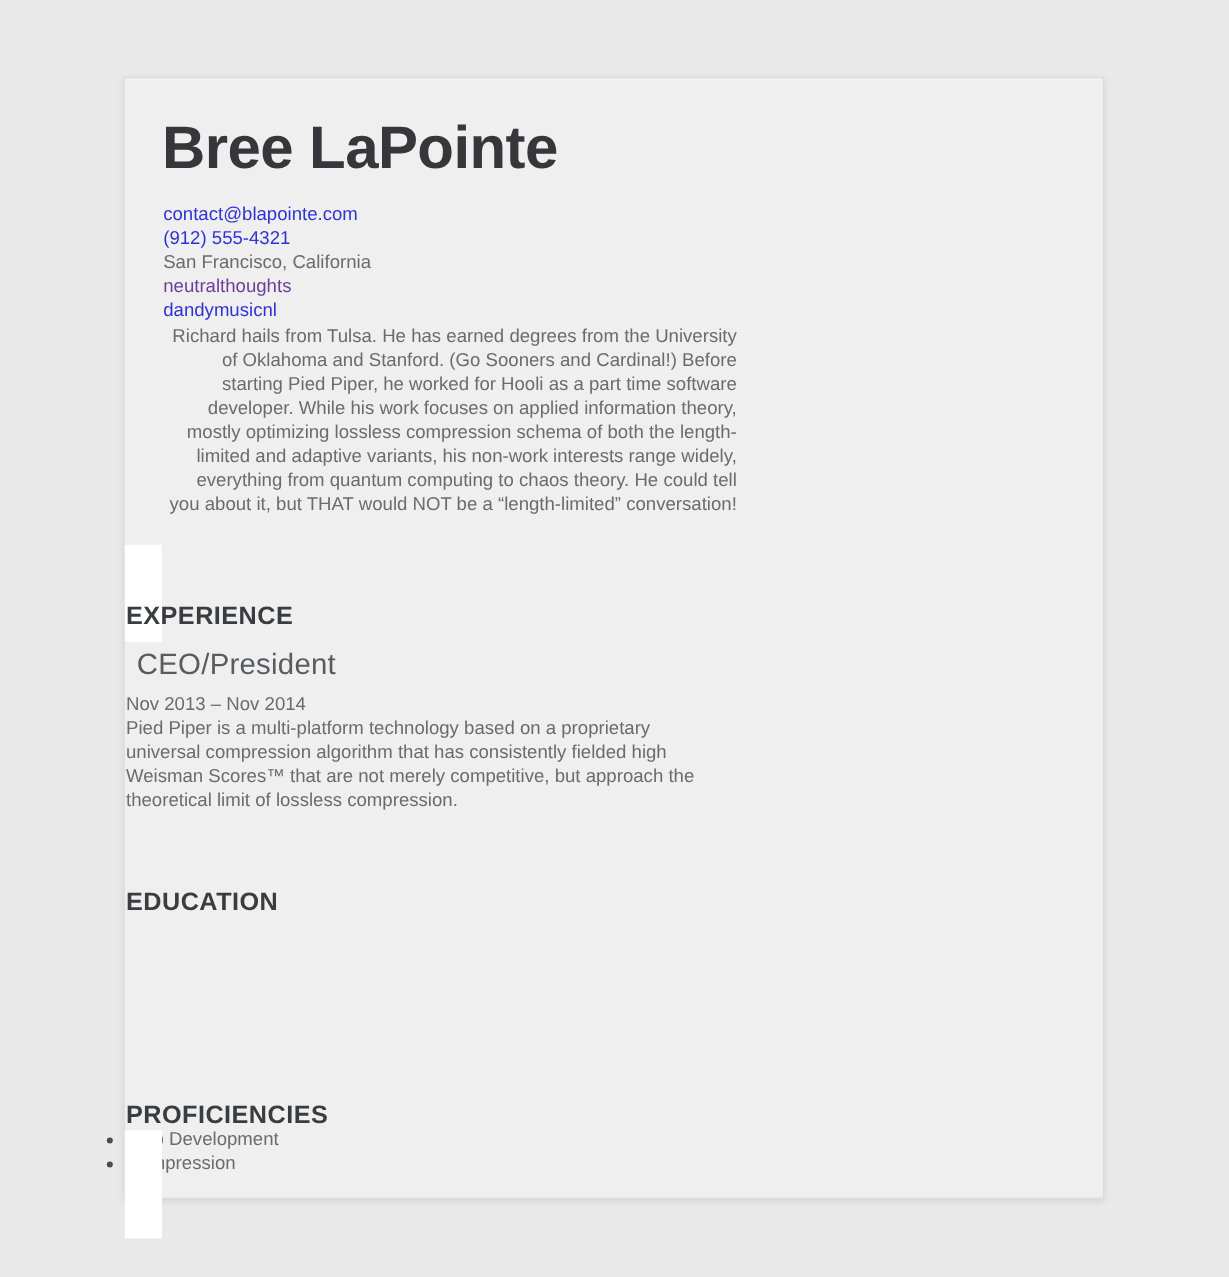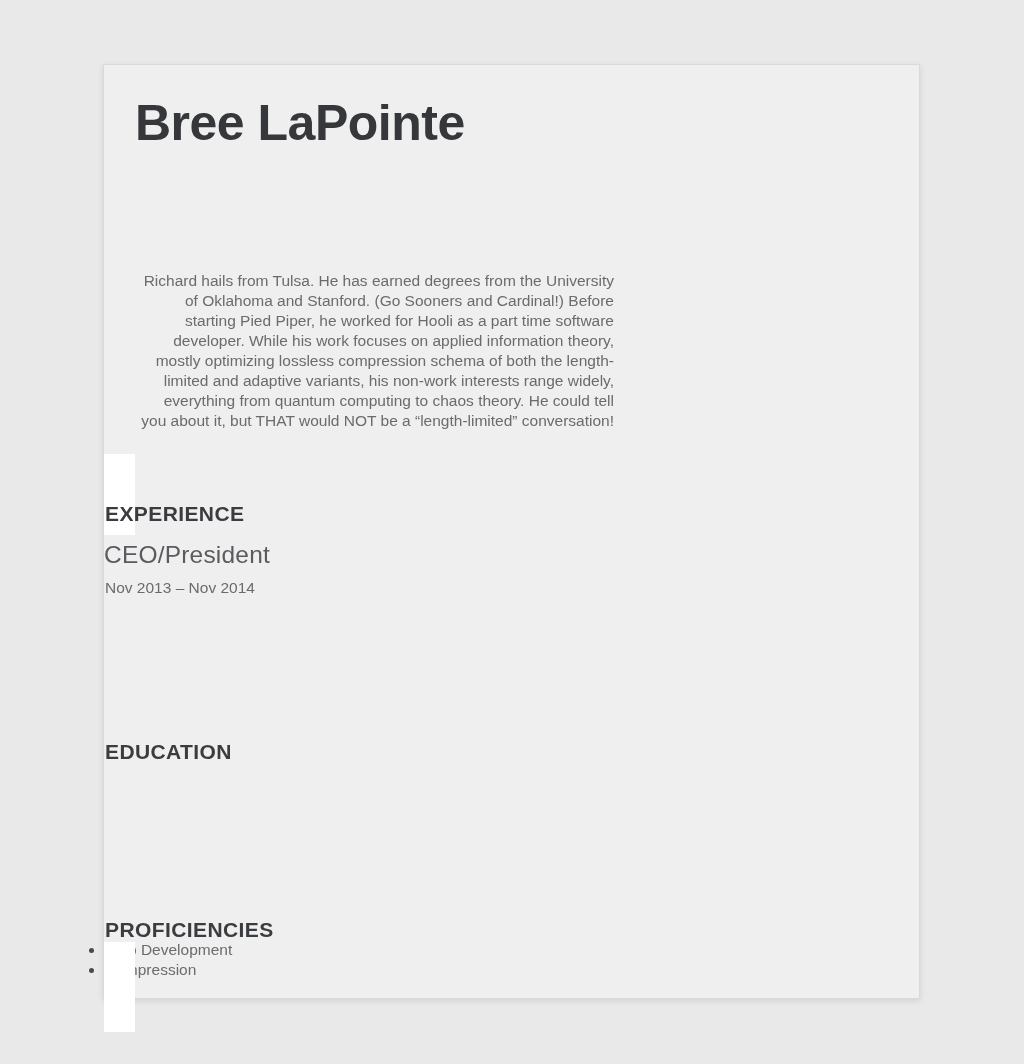--- a/index.html
+++ b/index.html
@@ -34,21 +34,21 @@
   .sec{
     position:absolute;left:1px;margin:0;
     font-size:21px;line-height:16px;font-weight:700;
     letter-spacing:.4px;color:#3a3c3f;white-space:nowrap;
   }
   .exp-h{top:441px;}
   .edu-h{top:679px;}
   .prof-h{top:857px;}
 
   .bigline{
-    position:absolute;left:0;margin:0;
+    position:absolute;left:10px;margin:0;
     font-size:24.5px;line-height:27px;font-weight:400;
     letter-spacing:.2px;color:#595b5e;white-space:nowrap;
   }
   .jobtitle{top:476px;}
   .degree{top:714px;}
 
   .exp-dates{position:absolute;left:1px;top:513px;white-space:nowrap;text-align:right;}
   .exp-desc{position:absolute;left:1px;top:533px;width:478px;margin:0;}
   .edu-meta{position:absolute;left:1px;top:751px;}
 
@@ -65,26 +65,34 @@
 </head>
 <body>
 
 <div class="stage">
   <div class="page">
 
     <div class="artifact box1"></div>
 
     <h1 class="title">Bree LaPointe</h1>
 
+    <div class="contact">
+      <a href="#" class="line blue">contact@blapointe.com</a>
+      <a href="#" class="line blue">(912) 555-4321</a>
+      <div class="line gray">San Francisco, California</div>
+      <a href="#" class="line purple">neutralthoughts</a>
+      <a href="#" class="line blue">dandymusicnl</a>
+    </div>
 
     <p class="bio bodytext">Richard hails from Tulsa. He has earned degrees from the University of Oklahoma and Stanford. (Go Sooners and Cardinal!) Before starting Pied Piper, he worked for Hooli as a part time software developer. While his work focuses on applied information theory, mostly optimizing lossless compression schema of both the length-limited and adaptive variants, his non-work interests range widely, everything from quantum computing to chaos theory. He could tell you about it, but THAT would NOT be a “length-limited” conversation!</p>
 
     <h2 class="sec exp-h">EXPERIENCE</h2>
     <div class="bigline jobtitle">CEO/President</div>
     <div class="exp-dates bodytext">Nov 2013 – Nov 2014</div>
+    <p class="exp-desc bodytext">Pied Piper is a multi-platform technology based on a proprietary universal compression algorithm that has consistently fielded high Weisman Scores™ that are not merely competitive, but approach the theoretical limit of lossless compression.</p>
 
     <h2 class="sec edu-h">EDUCATION</h2>
 
     <h2 class="sec prof-h">PROFICIENCIES</h2>
     <ul class="skills bodytext">
       <li>Web Development</li>
       <li>Compression</li>
     </ul>
 
     <div class="artifact box2"></div>

